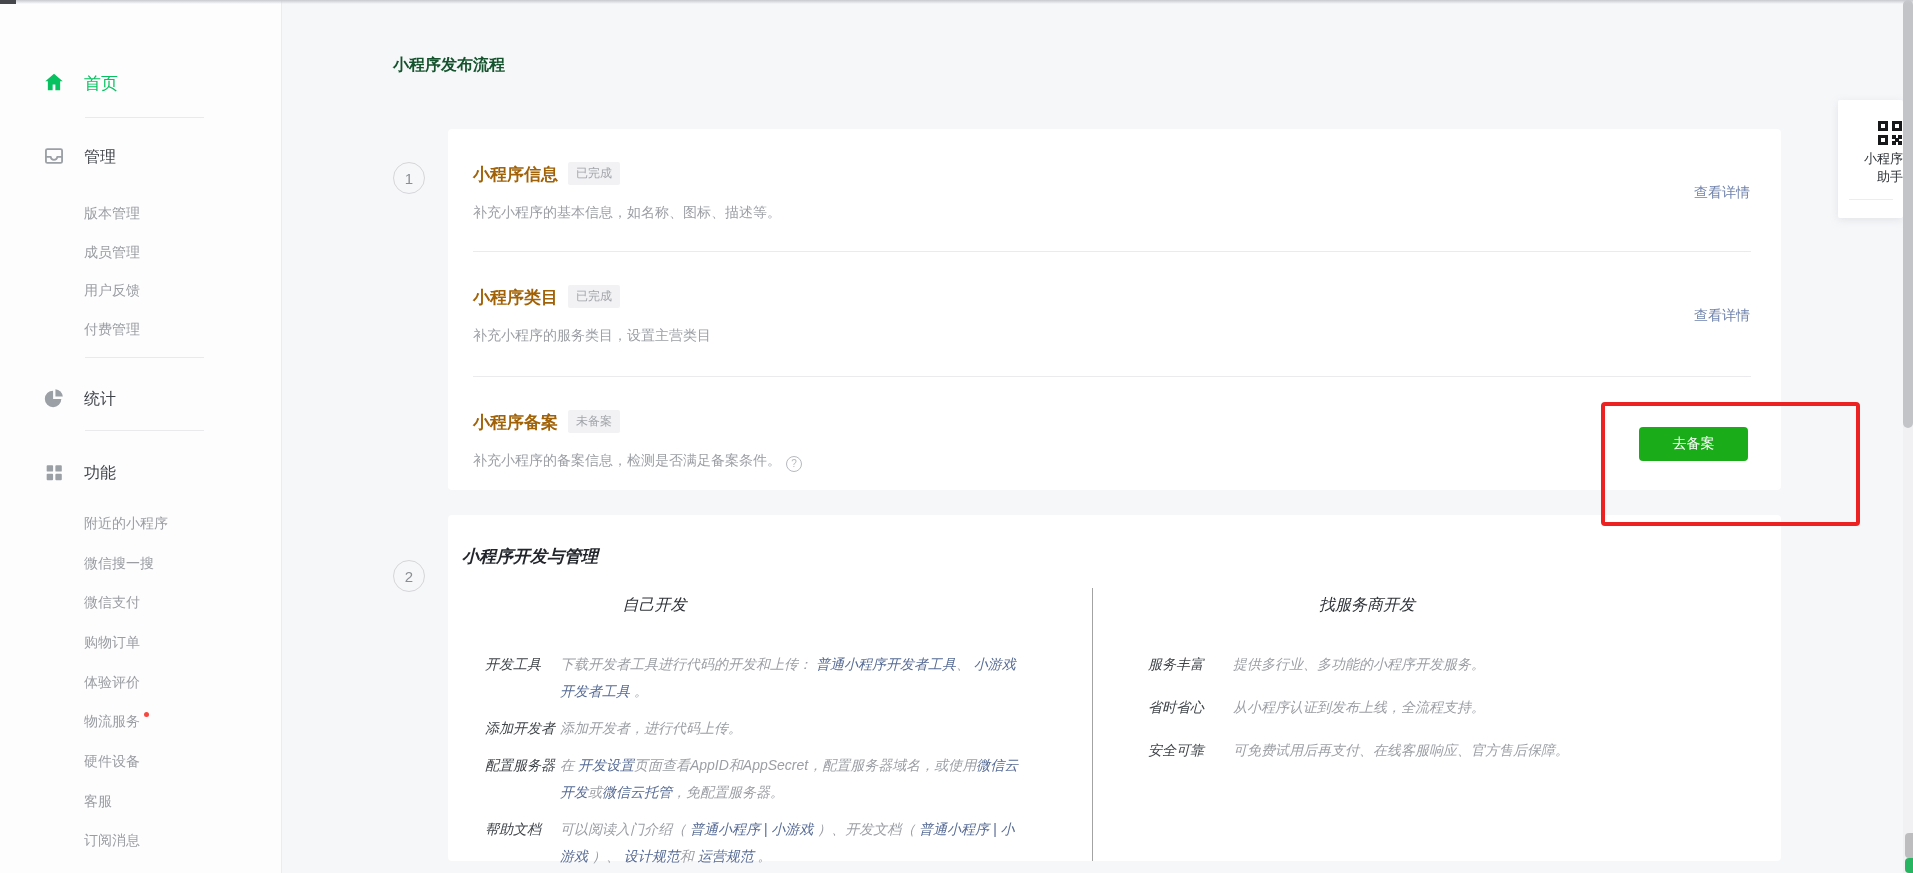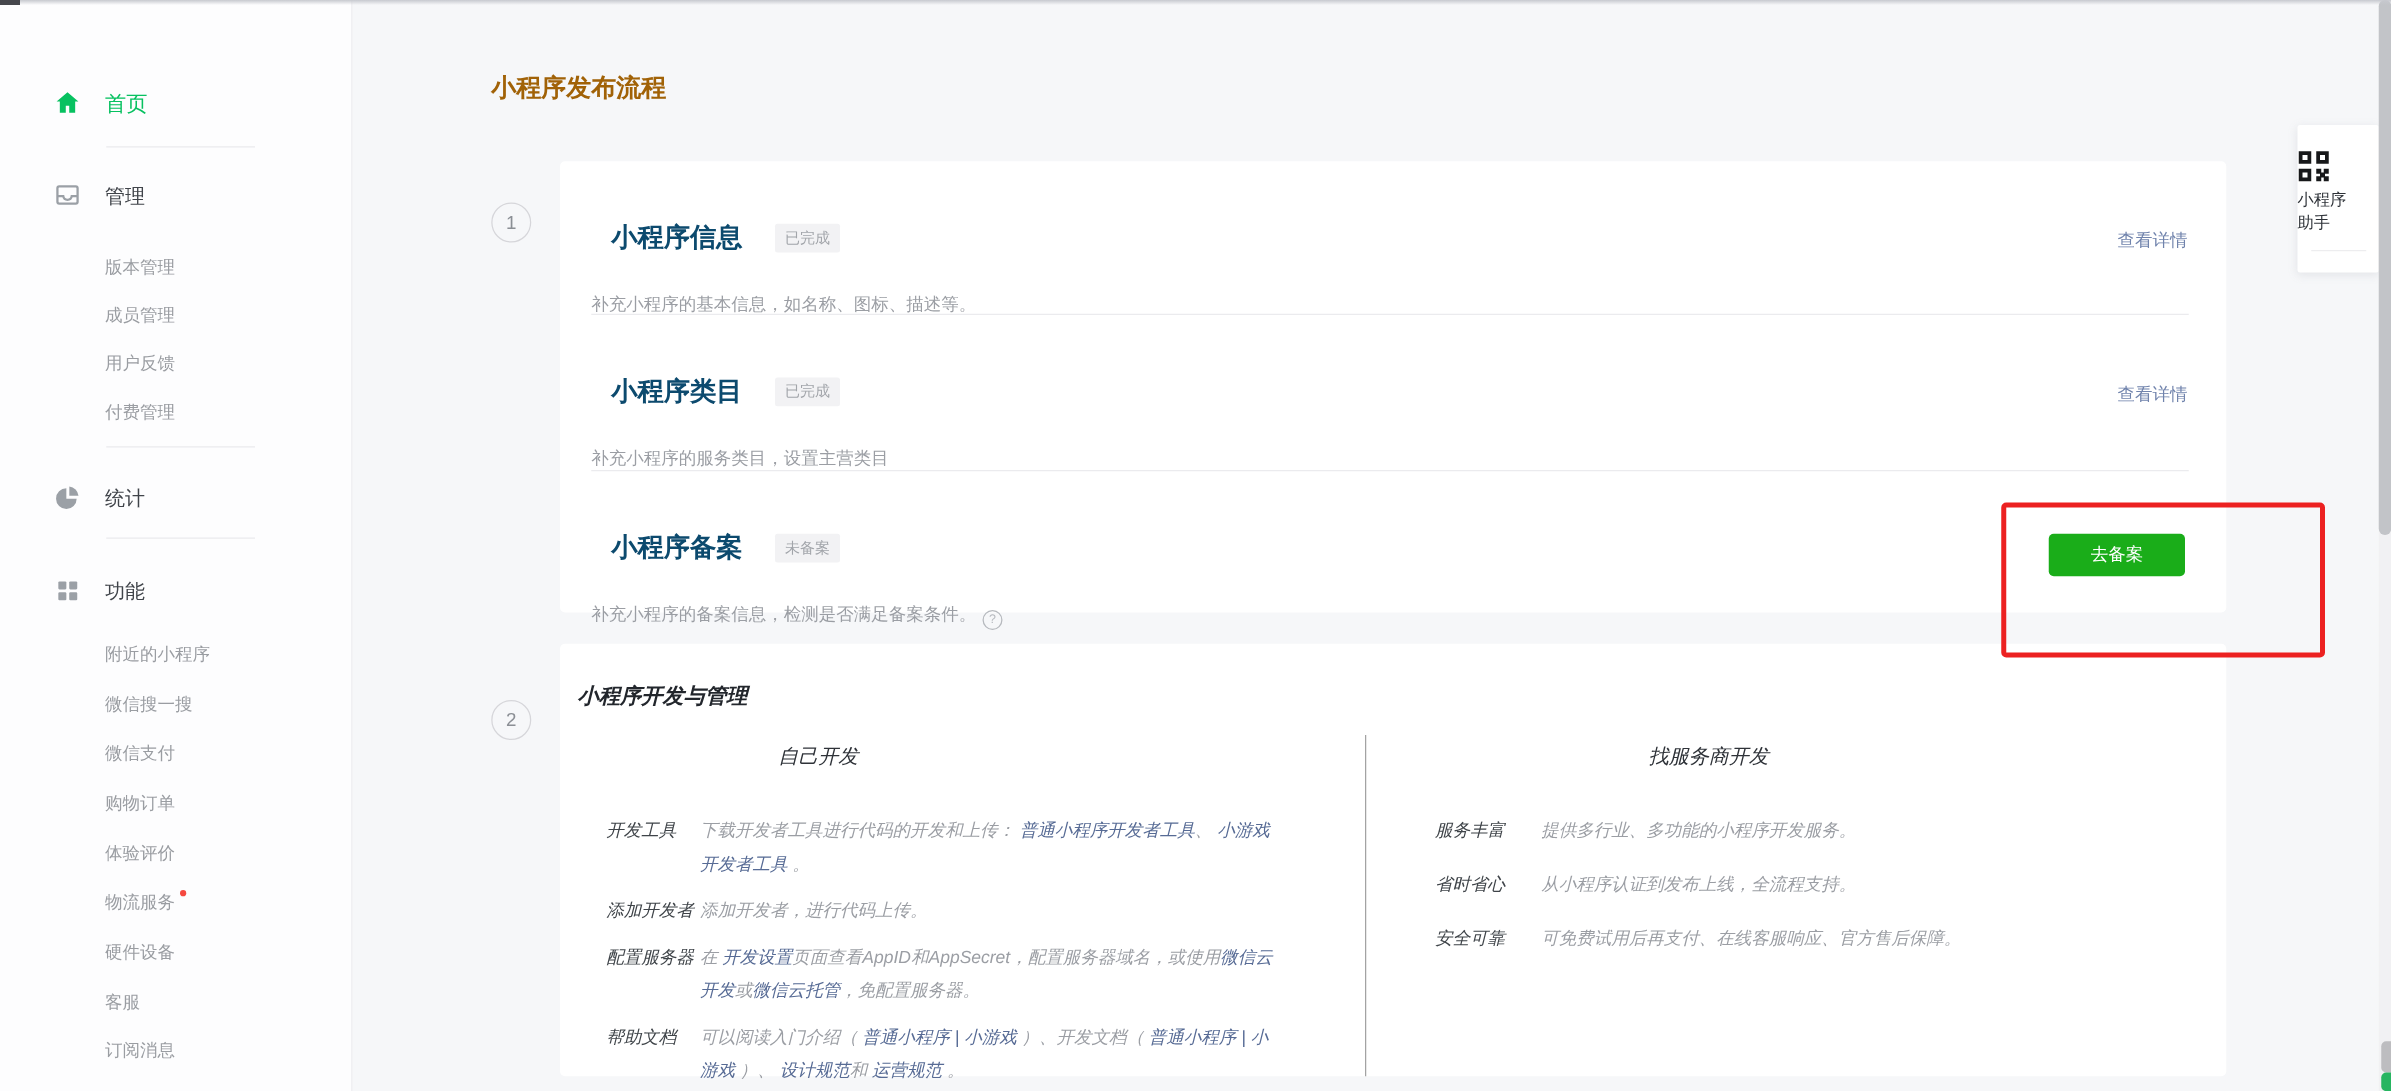--- a/index.html
+++ b/index.html
@@ -21,34 +21,34 @@
   .side-icon{position:absolute;left:43px;top:1px;width:22px;height:22px;}
   .side-icon svg{width:22px;height:22px;display:block;}
   .home-label{position:absolute;left:84px;top:2px;font-size:17px;color:#07c160;}
   .group-label{position:absolute;left:84px;top:3px;font-size:16px;color:#40444a;}
   .child-label{position:absolute;left:84px;top:0;font-size:14px;color:#9a9da2;line-height:20px;}
   .side-divider{position:absolute;left:85px;width:119px;height:0;border-top:1px solid #eaeaed;}
   .red-dot{display:inline-block;width:5px;height:5px;border-radius:50%;
     background:#f5483f;margin-left:4px;vertical-align:9px;}
 
   
-  #page-title{position:absolute;left:393px;top:44px;font-size:20px;color:#a16207;z-index:2;}
+  #page-title{position:absolute;left:393px;top:44px;font-size:16px;color:#14532d;z-index:2;}
   .step-circle{position:absolute;width:30px;height:30px;border:1px solid #d6d6da;border-radius:50%;
     color:#8b8f95;font-size:15px;display:flex;align-items:center;justify-content:center;z-index:2;}
   #circle1{left:393px;top:162px;}
   #circle2{left:393px;top:560px;}
 
   .card{position:absolute;left:448px;width:1333px;background:#ffffff;border-radius:4px;z-index:1;}
   #card1{top:129px;height:361px;}
   #card2{top:515px;height:346px;font-style:italic;}
 
   .c1sec{position:relative;box-sizing:border-box;padding:34px 30px 0 25px;}
   .c1sec.has-line:after{content:"";position:absolute;left:25px;right:30px;bottom:0;
     border-bottom:1px solid #ebebee;}
-  .sec-title{display:inline-block;margin:16px;font-size:21px;font-weight:bold;color:#0c4a6e;line-height:24px;}
+  .sec-title{display:inline-block;margin:0;font-size:17px;font-weight:bold;color:#a16207;line-height:24px;}
   .badge{display:inline-block;margin-left:10px;padding:3px 8px;background:#f2f2f4;color:#a2a5aa;
     font-size:12px;border-radius:2px;position:relative;top:-3px;}
   .sec-desc{margin:15px 0 0 0;font-size:14px;color:#9b9ea4;line-height:18px;}
   .detail-link{position:absolute;right:31px;top:55px;font-size:14px;color:#7083ac;cursor:pointer;text-decoration:none;text-align:center;}
   .go-btn{position:absolute;right:33px;top:50px;width:109px;height:34px;background:#1aad19;border:none;
     border-radius:4px;color:#ffffff;font-size:14px;cursor:pointer;}
   .qmark{display:inline-block;width:14px;height:14px;border:1px solid #b6b9be;border-radius:50%;
     color:#b6b9be;font-size:10px;line-height:13px;text-align:center;margin-left:5px;vertical-align:-2px;cursor:pointer;}
 
   #card2-title{position:absolute;left:14px;top:30px;margin:0;font-size:17px;font-weight:bold;color:#22262c;}
@@ -69,21 +69,21 @@
   .row-desc{color:#9b9ea4;}
   #col-left .row-desc{width:460px;}
   .lnk{color:#576b95;cursor:pointer;}
 
   
   #highlight-box{position:absolute;left:1601px;top:402px;width:259px;height:124px;box-sizing:border-box;
     border:4px solid #ec2121;border-radius:4px;z-index:6;pointer-events:none;}
 
   
   #assistant-widget{position:absolute;left:1838px;top:100px;width:65px;height:118px;background:#fff;
-    border-radius:2px;box-shadow:0 2px 8px rgba(140,144,155,0.18);text-align:left;z-index:4;cursor:pointer;}
+    border-radius:2px;box-shadow:0 2px 8px rgba(140,144,155,0.18);text-align:right;z-index:4;cursor:pointer;}
   #assistant-widget svg{width:26px;height:26px;margin-top:20px;}
   .widget-line{font-size:13px;color:#2e3238;line-height:18px;}
   .widget-divider{width:44px;margin:13px auto 0 auto;border-top:1px solid #ededef;}
 
   
   #scroll-track{position:absolute;right:0;top:0;width:10px;height:873px;background:#f1f1f3;z-index:8;}
   #scroll-thumb{position:absolute;right:0;top:0;width:10px;height:428px;background:#c2c4c8;border-radius:6px;cursor:pointer;}
   #frag-gray{position:absolute;left:1905px;top:833px;width:8px;height:25px;background:#bdbdc0;border-radius:4px 0 0 4px;z-index:9;cursor:pointer;}
   #frag-green{position:absolute;left:1905px;top:858px;width:8px;height:15px;background:#27b561;border-radius:4px 0 0 4px;z-index:9;cursor:pointer;}
 </style>

